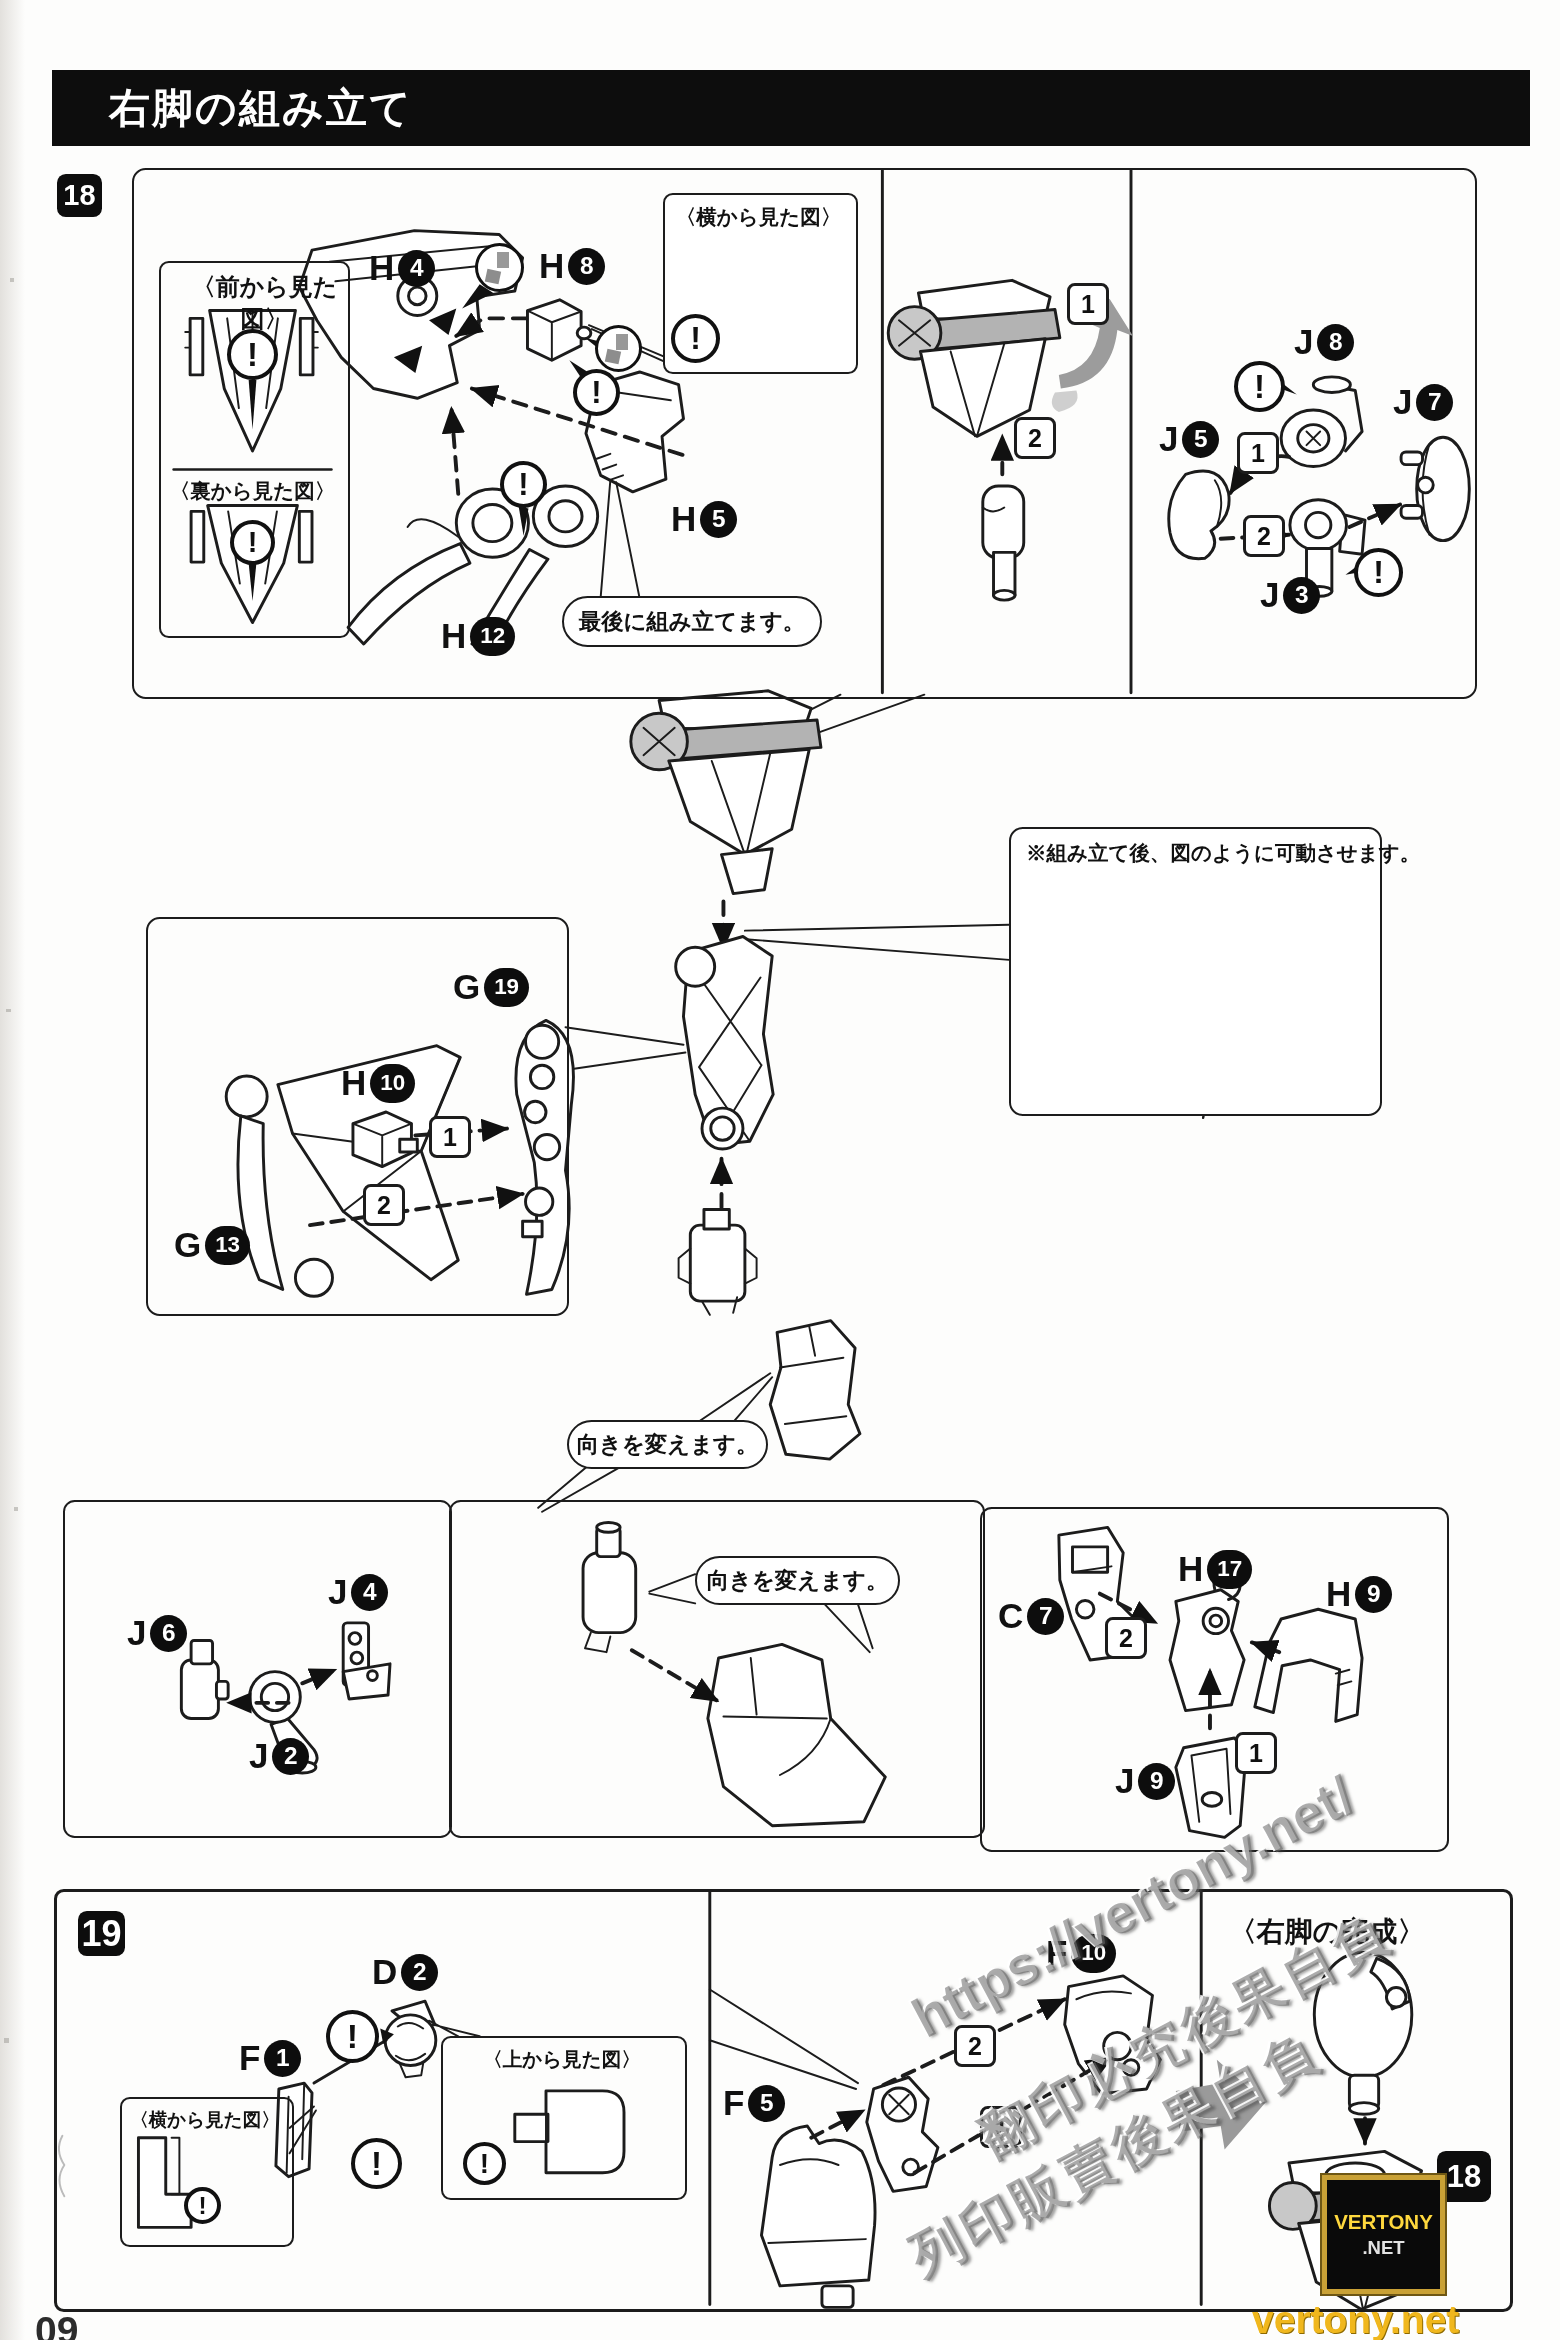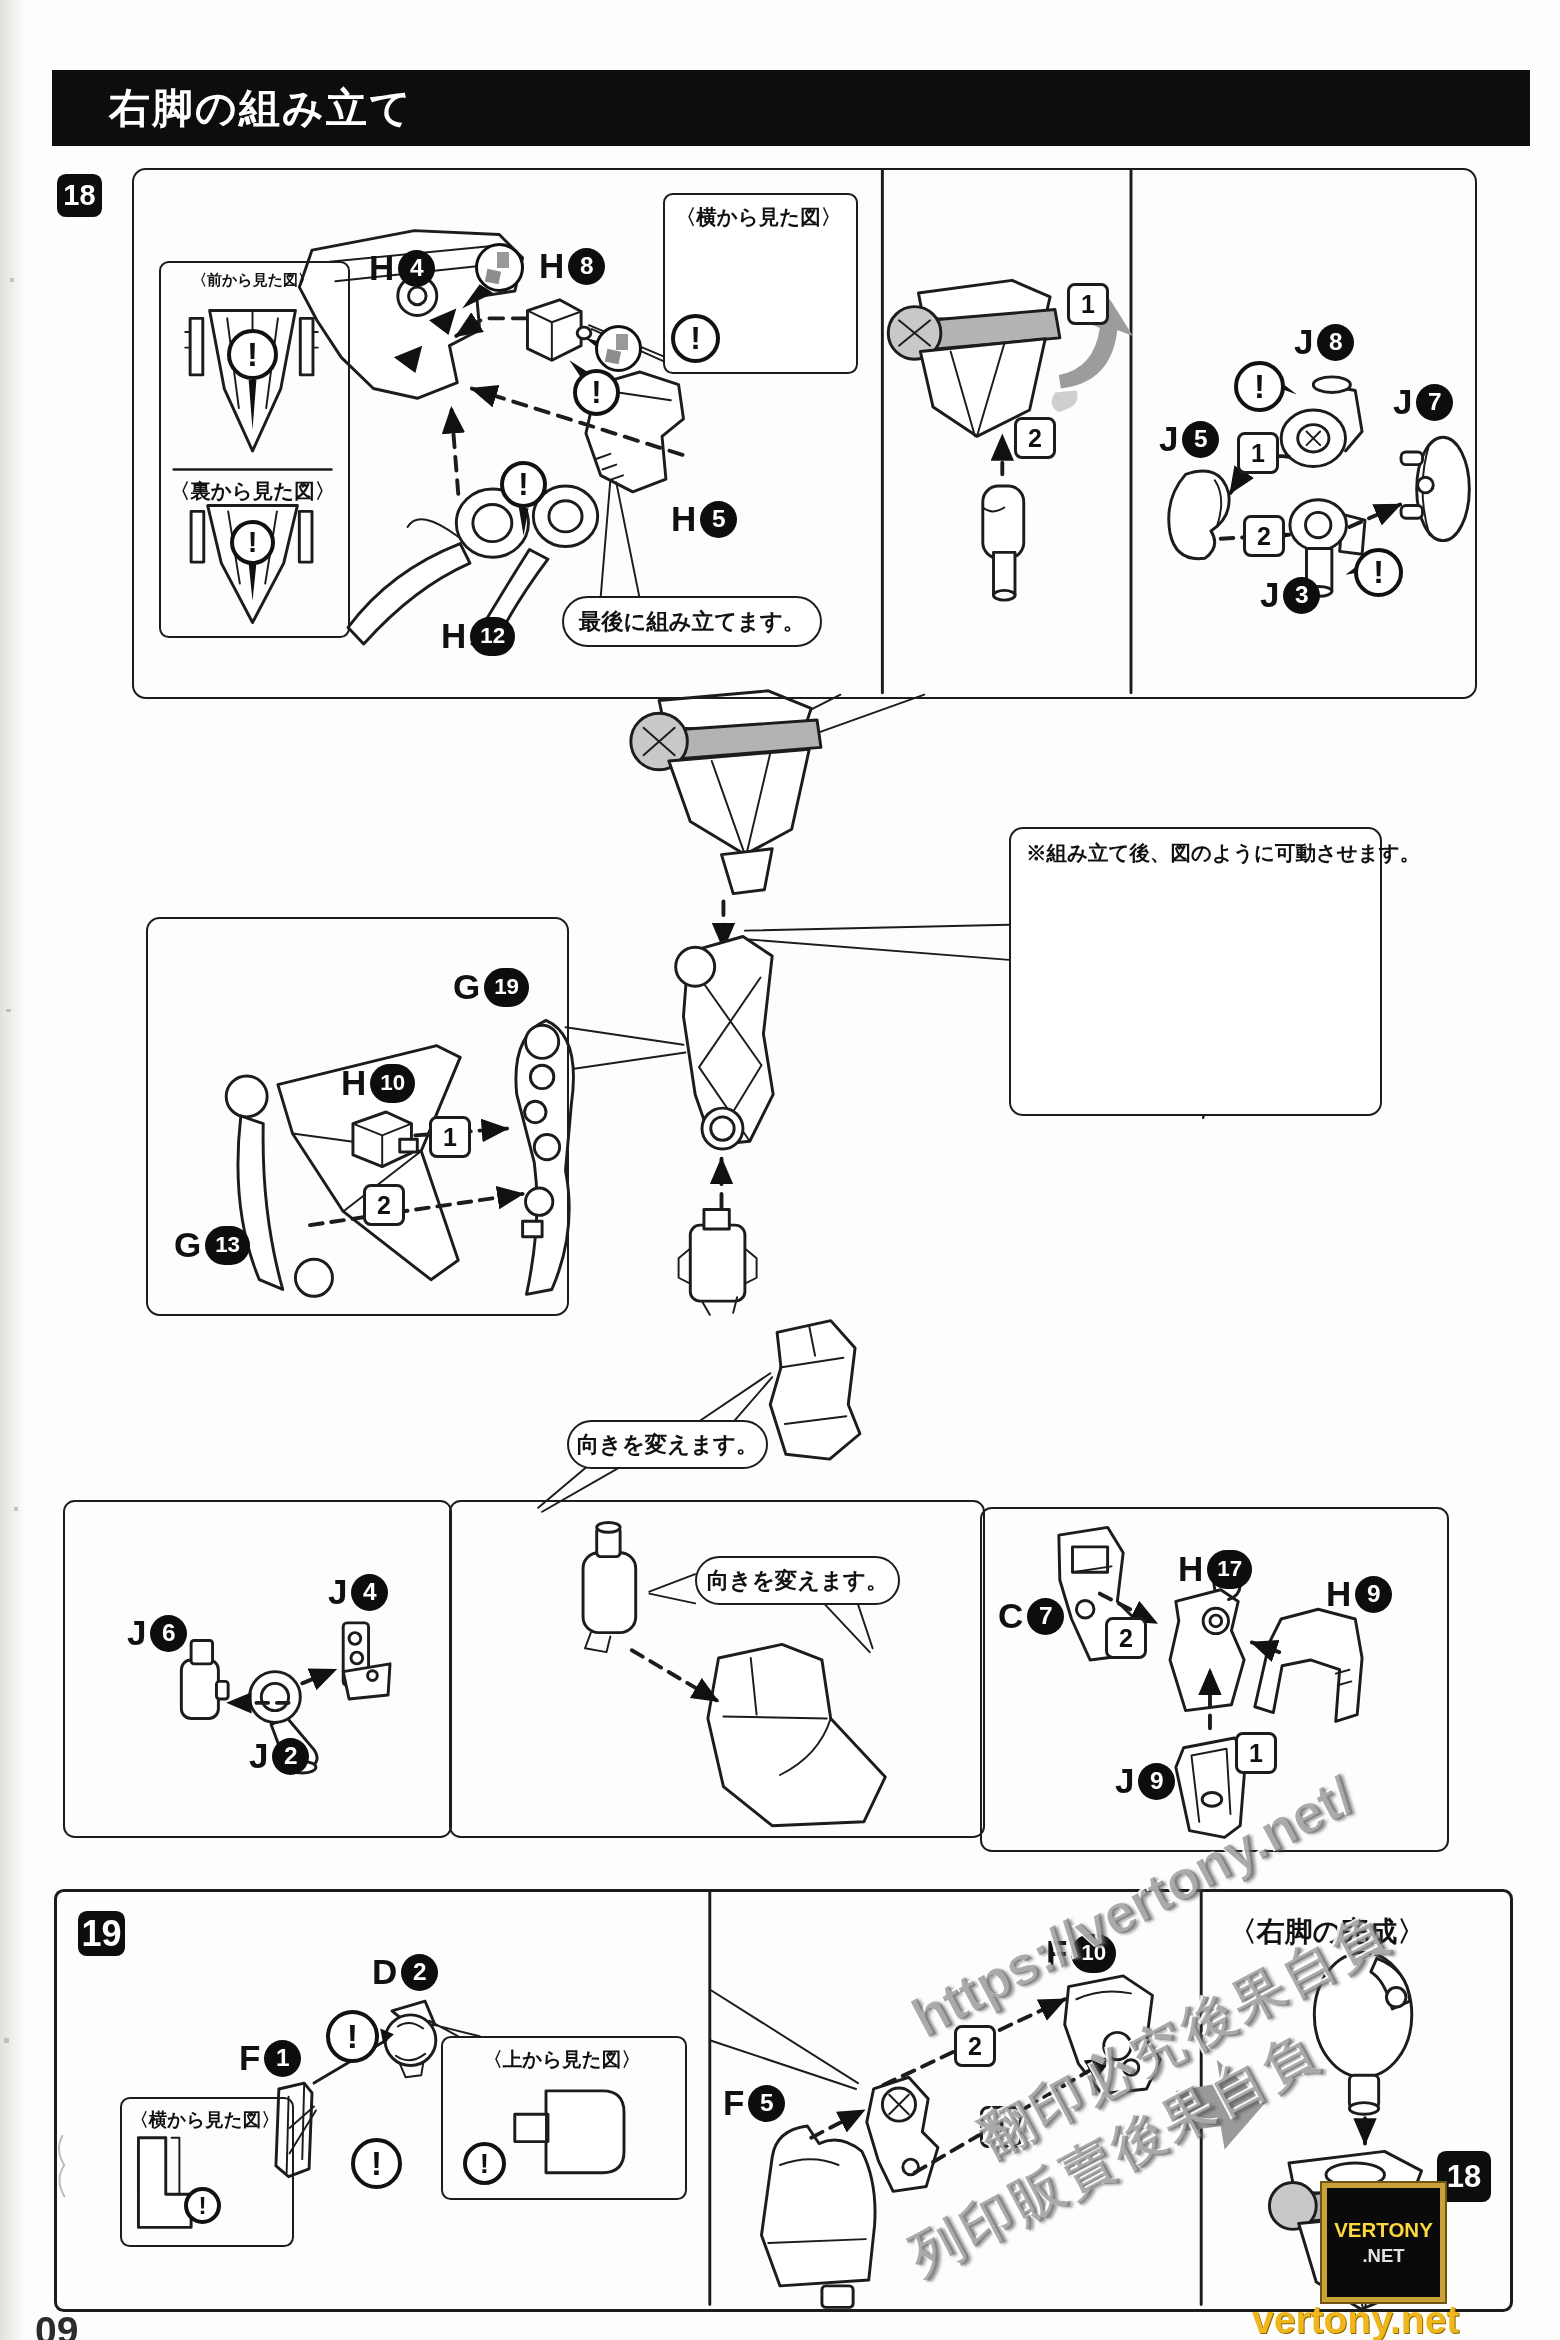--- a/index.html
+++ b/index.html
@@ -31,21 +31,21 @@
   .excl{position:absolute;border:4.9px solid #111;background:#fff;border-radius:50%;z-index:4;
         display:flex;align-items:center;justify-content:center;font-weight:bold;box-sizing:border-box;}
   .peg{position:absolute;border:3.9px solid #111;background:#fff;border-radius:50%;z-index:4;box-sizing:border-box;}
   .peg .bar{position:absolute;left:50%;top:5.9px;width:12.7px;height:16.6px;margin-left:-2.9px;background:#999;}
   .peg .blk{position:absolute;left:7.8px;bottom:5.9px;width:13.7px;height:12.7px;background:#8d8d8d;transform:rotate(12deg);}
   .wm{position:absolute;font-weight:bold;white-space:nowrap;z-index:40;pointer-events:none;
       color:rgba(105,105,105,.55);
       text-shadow:-2px -2px 0 rgba(255,255,255,.9),2px 2px 2.9px rgba(70,70,70,.5);}
   .logo{position:absolute;left:1322px;top:2175px;width:113px;height:109px;background:#0a0a0a;z-index:45;
         border:5.9px solid #c9a136;box-shadow:0 0 0 2px #6e5714;display:flex;flex-direction:column;
-        align-items:center;justify-content:center;margin-top:8px;}
+        align-items:center;justify-content:center;}
   .logo .l1{font-weight:bold;font-size:20.5px;color:#ffd83d;letter-spacing:0px;}
   .logo .l2{font-weight:bold;font-size:18.5px;color:#e3e3e3;margin-top:3.9px;}
   .corner-wm{position:absolute;left:1252px;top:2298px;font-weight:bold;font-size:39px;color:#f0b71d;
         z-index:45;text-shadow:1px 1px 0 #8d6a00;white-space:nowrap;}
   .pagenum{position:absolute;left:35px;top:2309px;font-weight:bold;font-size:39px;color:#2c2c2c;z-index:3;}
 </style>
 </head>
 <body>
 
 <div class="page">
@@ -399,21 +399,21 @@
   <div class="panel" style="left:132px;top:168px;width:1341px;height:527px;"></div>
   <div class="panel" style="left:159px;top:261px;width:187px;height:373px;border-radius:9.8px;background:#fff0;"></div>
   <div class="panel" style="left:663px;top:193px;width:191px;height:177px;border-radius:9.8px;background:#fff;z-index:2;"></div>
   <div class="panel" style="left:146px;top:917px;width:419px;height:395px;"></div>
   <div class="notebox" style="left:1009px;top:827px;width:369px;height:285px;"></div>
   <div class="panel" style="left:63px;top:1500px;width:385px;height:334px;border-radius:11.7px;"></div>
   <div class="panel" style="left:449px;top:1500px;width:532px;height:334px;border-radius:11.7px;"></div>
   <div class="panel" style="left:980px;top:1507px;width:465px;height:341px;border-radius:11.7px;"></div>
   <div class="panel thick" style="left:54px;top:1889px;width:1453px;height:417px;border-radius:9.8px;"></div>
 
-  <div class="vtitle" style="left:159px;top:271px;width:187px;font-size:15px;">〈前から見た図〉</div>
+  <div class="vtitle" style="left:171px;top:271px;width:187px;font-size:24px;">〈前から見た図〉</div>
   <div class="vtitle" style="left:159px;top:477px;width:187px;font-size:20.5px;">〈裏から見た図〉</div>
   <div class="vtitle" style="left:663px;top:203px;width:191px;font-size:20.5px;">〈横から見た図〉</div>
   <div class="vtitle" style="left:120px;top:2107px;width:170px;font-size:18.5px;">〈横から見た図〉</div>
   <div class="vtitle" style="left:441px;top:2046px;width:242px;font-size:19.5px;">〈上から見た図〉</div>
   <div class="vtitle" style="left:1205px;top:1913px;width:244px;font-size:28px;">〈右脚の完成〉</div>
   <div class="panel" style="left:120px;top:2097px;width:170px;height:146px;border-radius:9.8px;background:#fff0;"></div>
   <div class="panel" style="left:441px;top:2036px;width:242px;height:160px;border-radius:9.8px;background:#fff0;"></div>
 
   <div class="pill" style="left:562px;top:596px;width:256px;height:47px;">最後に組み立てます。</div>
   <div class="pill" style="left:567px;top:1420px;width:197px;height:45px;">向きを変えます。</div>

